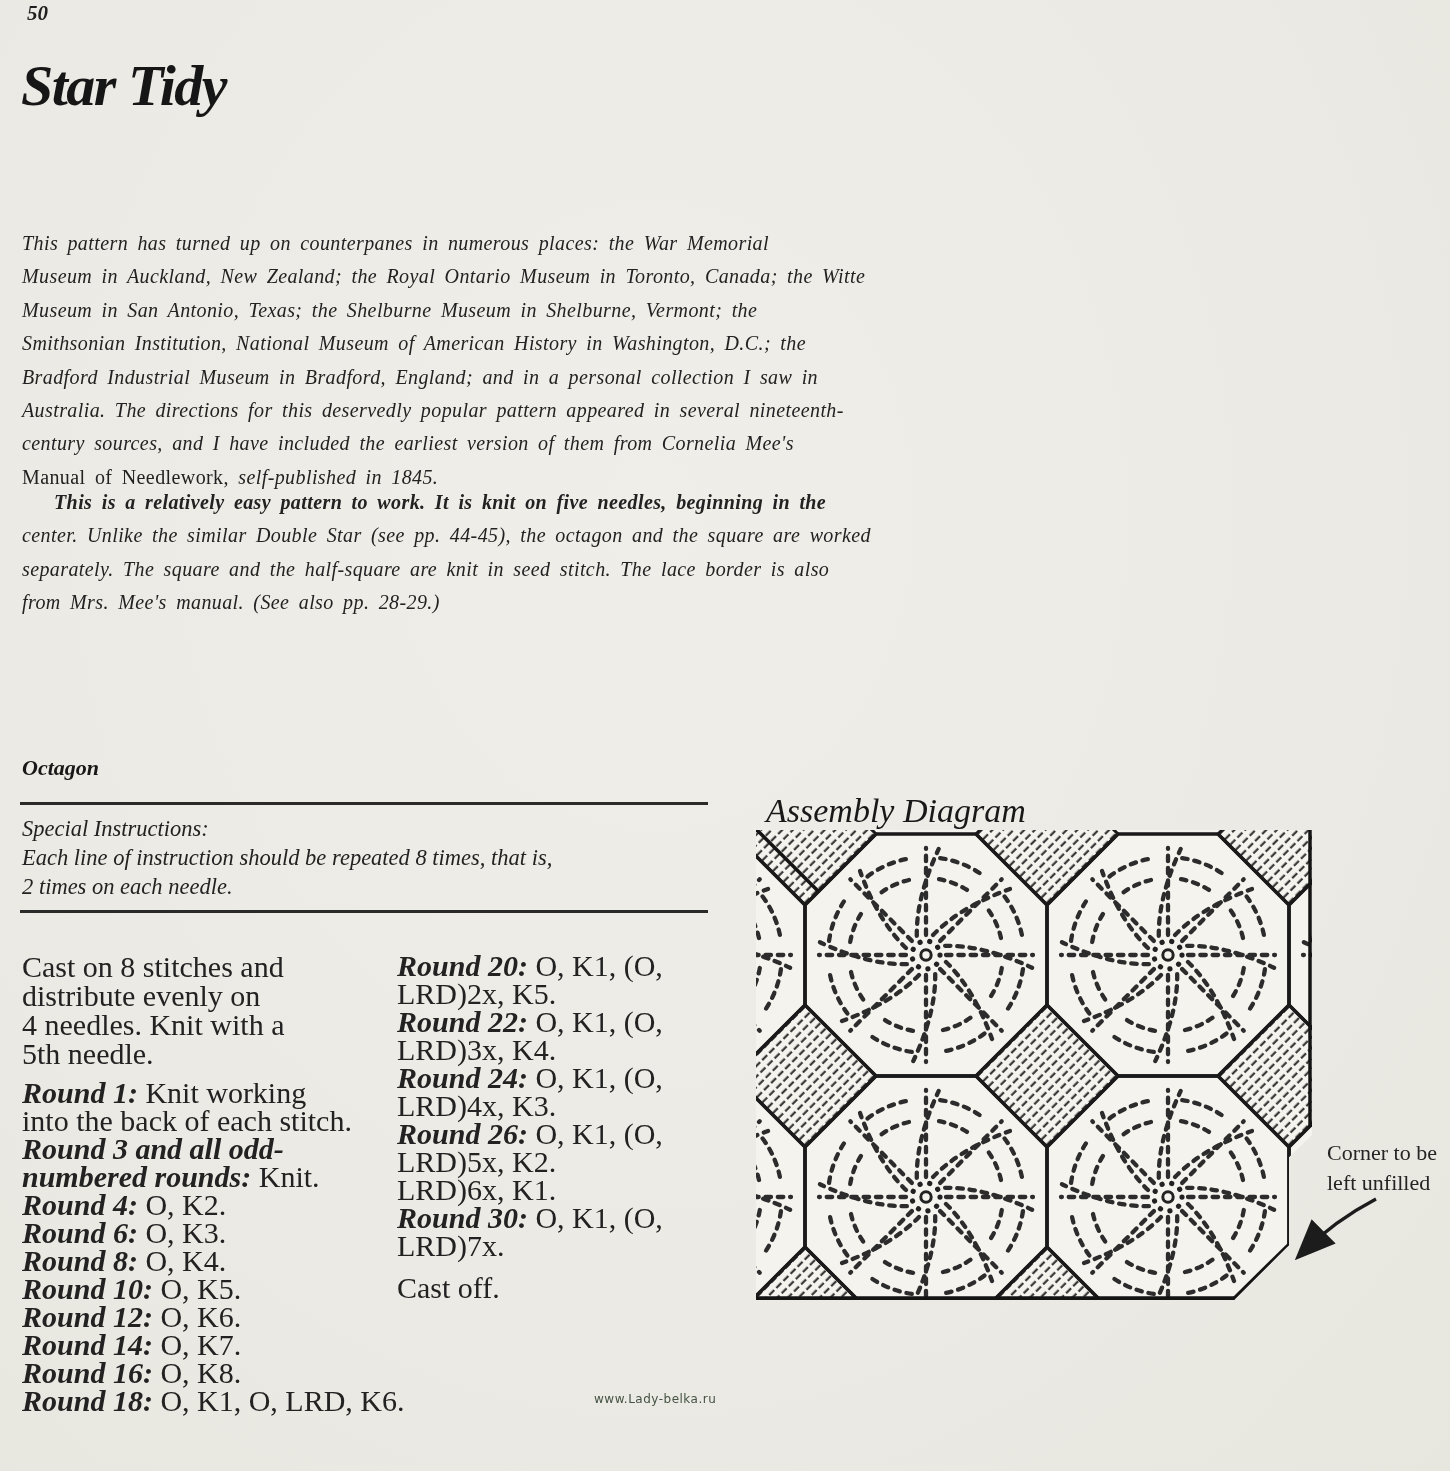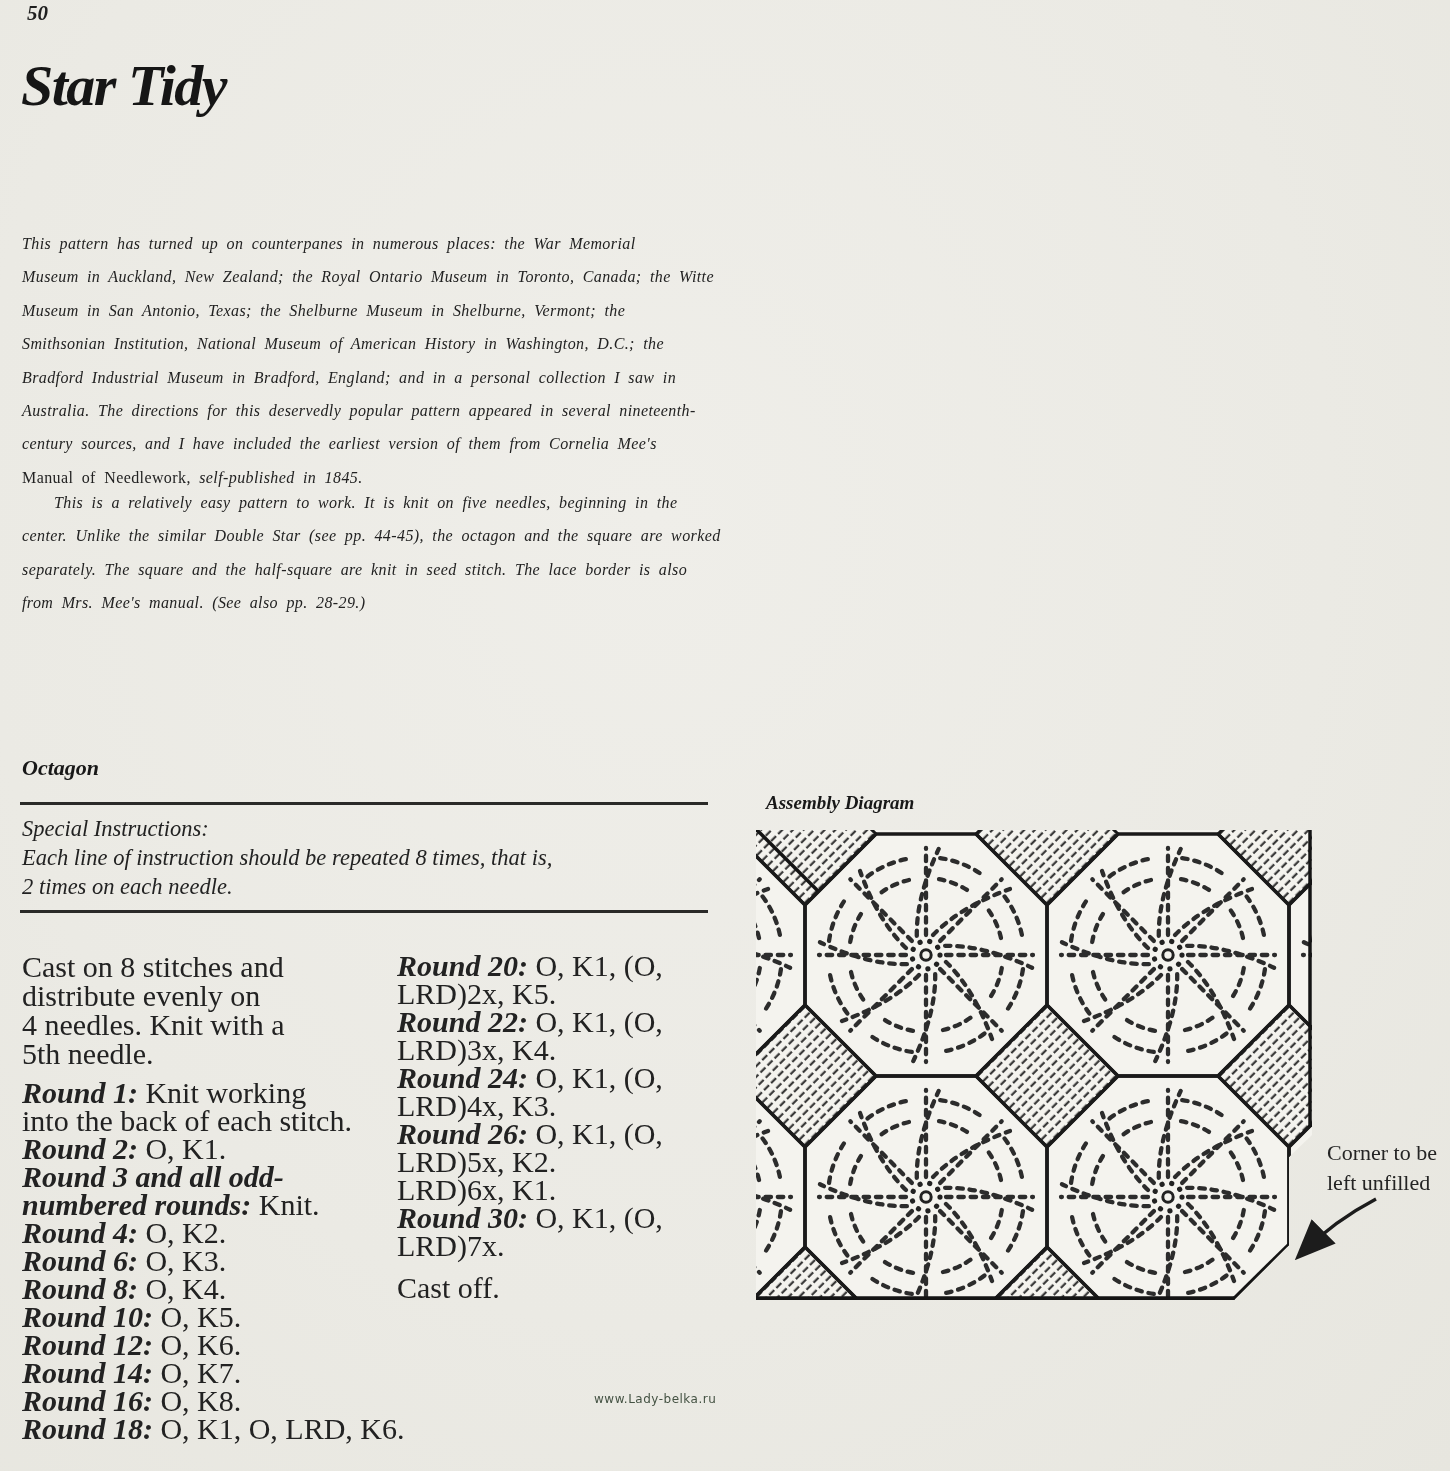--- a/index.html
+++ b/index.html
@@ -4,31 +4,31 @@
 <style>
   html,body{margin:0;padding:0;}
   body{width:1450px;height:1471px;background:#ecebe5;overflow:hidden;
        font-family:"Liberation Serif","DejaVu Serif",serif;color:#1f1f1f;}
   .page{position:relative;width:1450px;height:1471px;
         background:radial-gradient(ellipse at 45% 35%, #efeee9 0%, #ebeae4 60%, #e7e6df 100%);}
   .abs{position:absolute;}
   .nowrap{white-space:pre;}
   .pgnum{font-size:21px;font-weight:bold;font-style:italic;}
   .title{font-size:58px;font-weight:bold;font-style:italic;letter-spacing:-1.5px;color:#161616;}
-  .para{font-style:italic;font-size:16px;line-height:33.4px;letter-spacing:0.4px;word-spacing:4px;color:#222;}
+  .para{font-style:italic;font-size:20px;line-height:33.4px;letter-spacing:0.4px;word-spacing:4px;color:#222;}
   .para .roman{font-style:normal;}
-  .indent1{padding-left:32px;}
+  .indent1{padding-left:32px;font-weight:bold;}
   .sechead{font-size:22px;font-weight:bold;font-style:italic;color:#181818;}
   .rule{background:#2a2a28;height:3px;}
   .special{font-style:italic;font-size:22.5px;line-height:29px;color:#222;}
   .instr{font-size:30px;line-height:29px;color:#222;}
   .instr .rounds{line-height:28px;margin-top:11px;}
   .rlabel{font-weight:bold;font-style:italic;}
   .castoff{margin-top:13px;}
-  .dhead{font-size:19px;font-weight:bold;font-style:italic;color:#181818;}
+  .dhead{font-size:34px;font-weight:normal;font-style:italic;color:#181818;}
   .annot{font-size:22px;line-height:30px;color:#242424;}
   .watermark{font-family:"DejaVu Sans","Liberation Sans",sans-serif;font-size:12px;
              letter-spacing:0.5px;color:#445243;}
   
   .olin{fill:none;stroke:#1a1a1a;stroke-width:3.5;}
   .dlin{fill:url(#hatch);stroke:#1a1a1a;stroke-width:3;}
   .ds{fill:none;stroke:#2c2c2c;stroke-width:4.3;stroke-dasharray:5.5 6.8;stroke-linecap:round;}
   .bline{stroke:#141414;fill:none;}
 </style>
 </head>
@@ -71,21 +71,20 @@
   <div class="abs instr" style="left:22px;top:952px;width:365px;">
     <div>
       <div class="nowrap">Cast on 8 stitches and</div>
       <div class="nowrap">distribute evenly on</div>
       <div class="nowrap">4 needles. Knit with a</div>
       <div class="nowrap">5th needle.</div>
     </div>
     <div class="rounds">
       <div class="nowrap"><span class="rlabel">Round 1:</span><span> Knit working</span></div>
       <div class="nowrap"><span class="rlabel"></span><span>into the back of each stitch.</span></div>
-      <div class="nowrap"><span class="rlabel">Round 2:</span><span> O, K1.</span></div>
       <div class="nowrap"><span class="rlabel">Round 3 and all odd-</span><span></span></div>
       <div class="nowrap"><span class="rlabel">numbered rounds:</span><span> Knit.</span></div>
       <div class="nowrap"><span class="rlabel">Round 4:</span><span> O, K2.</span></div>
       <div class="nowrap"><span class="rlabel">Round 6:</span><span> O, K3.</span></div>
       <div class="nowrap"><span class="rlabel">Round 8:</span><span> O, K4.</span></div>
       <div class="nowrap"><span class="rlabel">Round 10:</span><span> O, K5.</span></div>
       <div class="nowrap"><span class="rlabel">Round 12:</span><span> O, K6.</span></div>
       <div class="nowrap"><span class="rlabel">Round 14:</span><span> O, K7.</span></div>
       <div class="nowrap"><span class="rlabel">Round 16:</span><span> O, K8.</span></div>
       <div class="nowrap"><span class="rlabel">Round 18:</span><span> O, K1, O, LRD, K6.</span></div>

